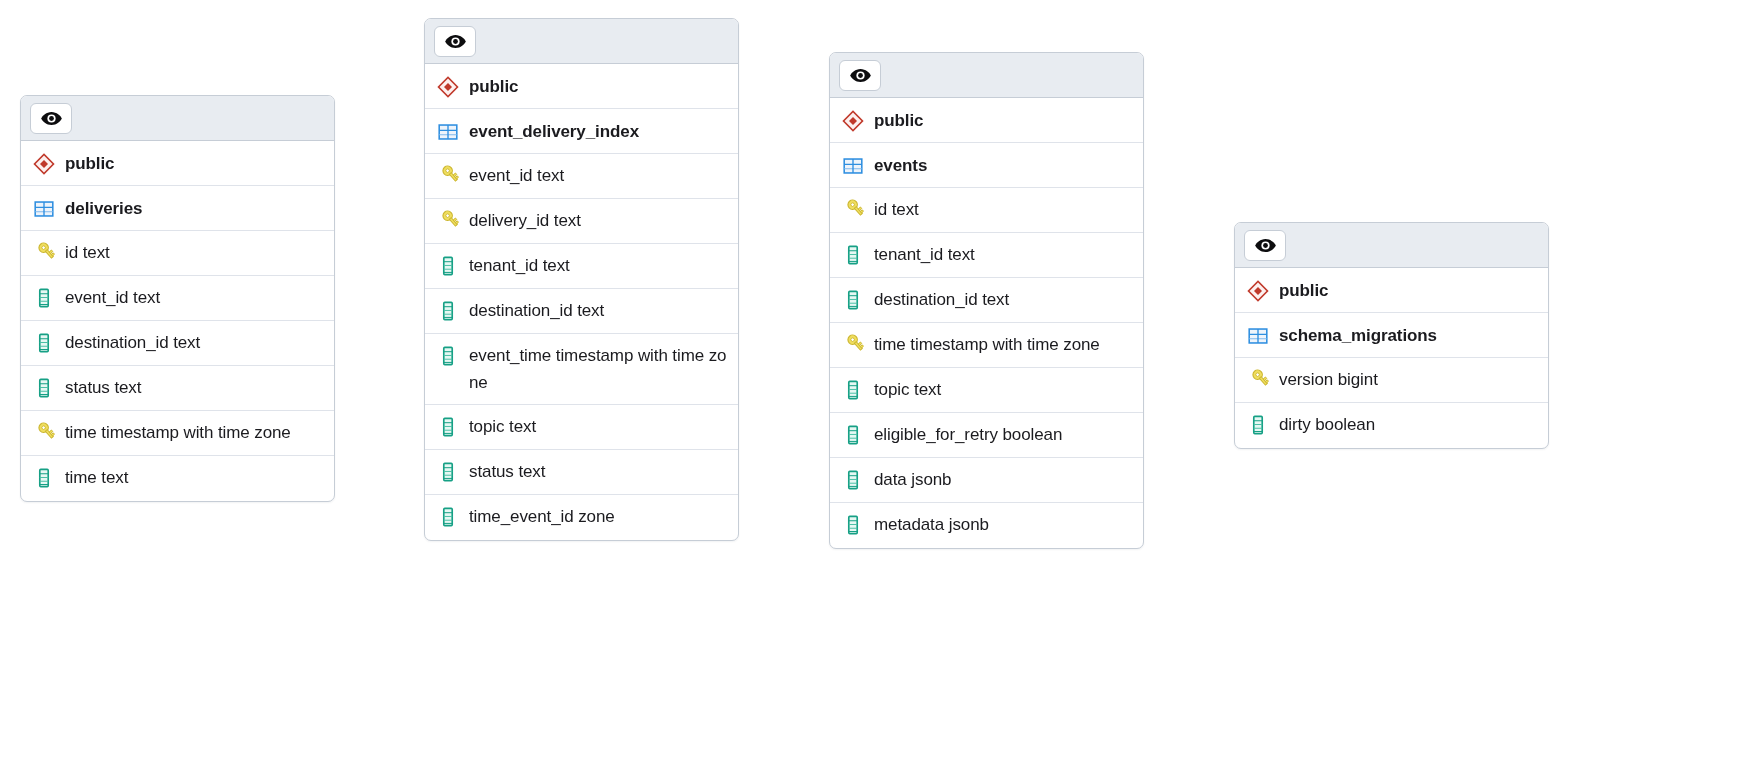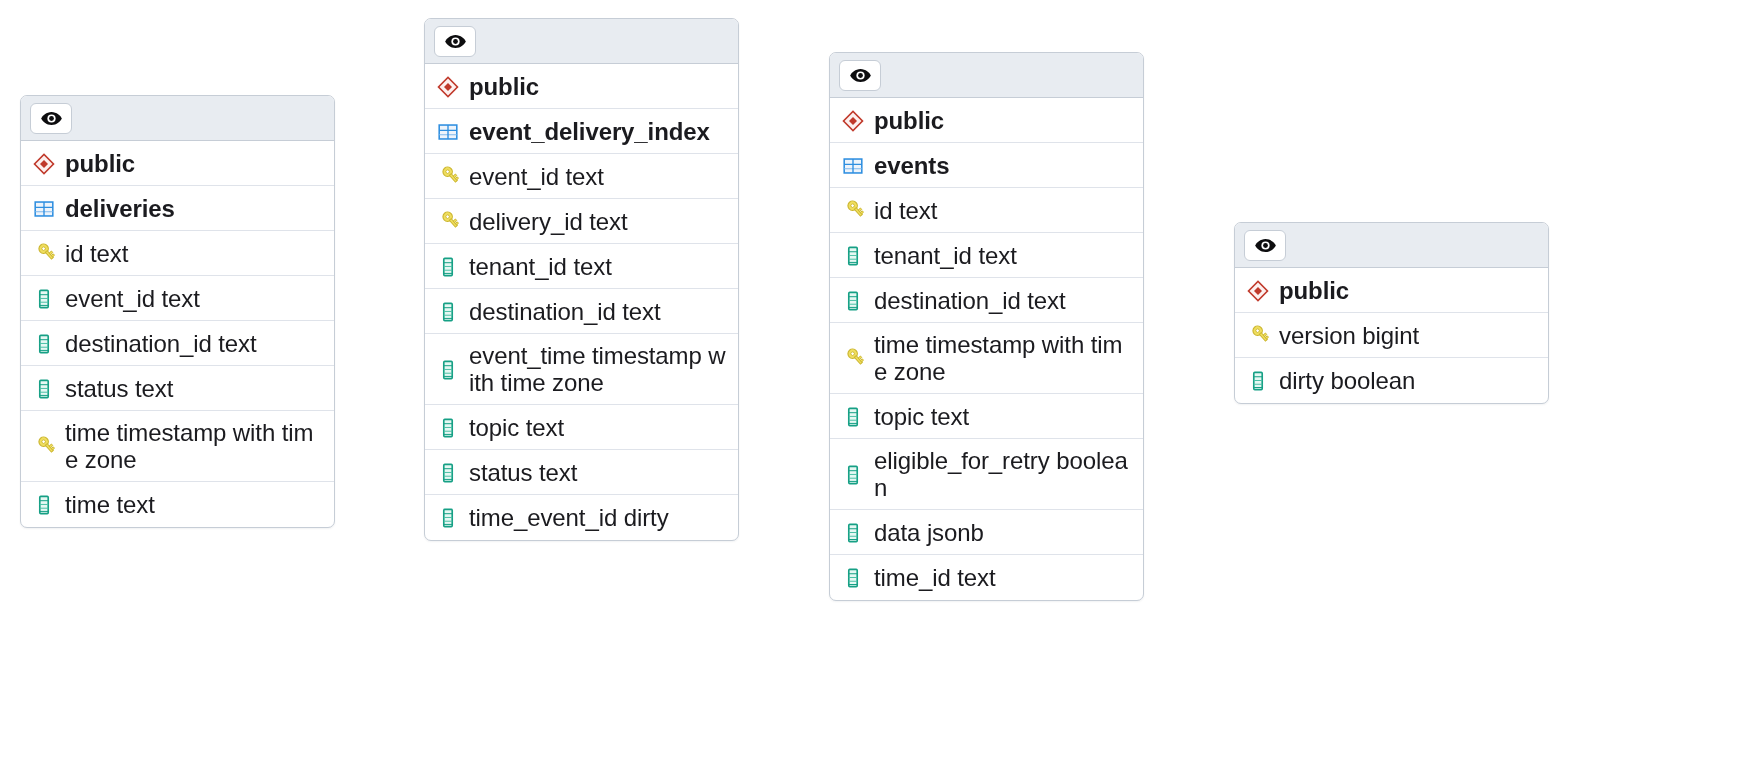--- a/index.html
+++ b/index.html
@@ -34,37 +34,37 @@
     background: #ffffff;
     border: 1px solid #c6cdd6;
     border-radius: 6px;
     display: flex;
     align-items: center;
     justify-content: center;
     cursor: pointer;
   }
   .row {
     display: flex;
-    align-items: center;
+    align-items: flex-start;
     padding: 8px 10px 8px 12px;
     border-bottom: 1px solid #dfe3ea;
     min-height: 45px;
     gap: 10px;
   }
   .row:last-child { border-bottom: none; }
   .row .ic {
     flex: 0 0 auto;
     width: 22px; height: 26px;
     display: flex;
     align-items: center;
     justify-content: center;
     margin-top: 1px;
   }
   .row .lbl {
-    font-size: 24px;
+    font-size: 17px;
     color: #1b1b1f;
     line-height: 27px;
     letter-spacing: -0.1px;
     word-break: break-all;
   }
   .row.schema .lbl, .row.tablename .lbl { font-weight: bold; word-break: normal; }
   .row.schema, .row.tablename { align-items: center; }
 </style>
 </head>
 <body>
@@ -298,21 +298,21 @@
       <div class="row col">
         <span class="ic">
           <svg width="22" height="22" viewBox="0 0 24 24">
             <rect x="7.4" y="2.6" width="9.2" height="18.8" rx="1.1" fill="#e6f8f3" stroke="#16a085" stroke-width="1.8"></rect>
             <line x1="7.4" y1="7.3" x2="16.6" y2="7.3" stroke="#16a085" stroke-width="1.1"></line>
             <line x1="7.4" y1="11.4" x2="16.6" y2="11.4" stroke="#4cc0a6" stroke-width="1.1"></line>
             <line x1="7.4" y1="15.5" x2="16.6" y2="15.5" stroke="#4cc0a6" stroke-width="1.1"></line>
             <line x1="7.4" y1="19.0" x2="16.6" y2="19.0" stroke="#16a085" stroke-width="1.1"></line>
           </svg>
         </span>
-        <span class="lbl">time_event_id dirty</span>
+        <span class="lbl">time_event_id zone</span>
       </div>
     </div>
     <div class="table-card" style="left: 829px; top: 52px; width: 315px;">
       <div class="card-header">
         <div class="eye-btn">
           <svg width="23" height="23" viewBox="0 0 24 24">
             <path d="M12 5.2C6.6 5.2 2.6 9.1 1.2 12c1.4 2.9 5.4 6.8 10.8 6.8S21.4 14.9 22.8 12C21.4 9.1 17.4 5.2 12 5.2z" fill="#0d0d0f"></path>
             <circle cx="12" cy="12" r="4.3" fill="#ffffff"></circle>
             <circle cx="12" cy="12" r="2.5" fill="#0d0d0f"></circle>
           </svg>
@@ -429,21 +429,21 @@
       <div class="row col">
         <span class="ic">
           <svg width="22" height="22" viewBox="0 0 24 24">
             <rect x="7.4" y="2.6" width="9.2" height="18.8" rx="1.1" fill="#e6f8f3" stroke="#16a085" stroke-width="1.8"></rect>
             <line x1="7.4" y1="7.3" x2="16.6" y2="7.3" stroke="#16a085" stroke-width="1.1"></line>
             <line x1="7.4" y1="11.4" x2="16.6" y2="11.4" stroke="#4cc0a6" stroke-width="1.1"></line>
             <line x1="7.4" y1="15.5" x2="16.6" y2="15.5" stroke="#4cc0a6" stroke-width="1.1"></line>
             <line x1="7.4" y1="19.0" x2="16.6" y2="19.0" stroke="#16a085" stroke-width="1.1"></line>
           </svg>
         </span>
-        <span class="lbl">time_id text</span>
+        <span class="lbl">metadata jsonb</span>
       </div>
     </div>
     <div class="table-card" style="left: 1234px; top: 222px; width: 315px;">
       <div class="card-header">
         <div class="eye-btn">
           <svg width="23" height="23" viewBox="0 0 24 24">
             <path d="M12 5.2C6.6 5.2 2.6 9.1 1.2 12c1.4 2.9 5.4 6.8 10.8 6.8S21.4 14.9 22.8 12C21.4 9.1 17.4 5.2 12 5.2z" fill="#0d0d0f"></path>
             <circle cx="12" cy="12" r="4.3" fill="#ffffff"></circle>
             <circle cx="12" cy="12" r="2.5" fill="#0d0d0f"></circle>
           </svg>
@@ -451,20 +451,31 @@
       </div>
       <div class="row schema">
         <span class="ic">
           <svg width="22" height="22" viewBox="0 0 24 24">
             <rect x="12" y="1.6" width="14.7" height="14.7" transform="rotate(45 12 1.6)" fill="#fdf0ef" stroke="#c0392b" stroke-width="1.7"></rect>
             <rect x="12" y="7.6" width="6.2" height="6.2" transform="rotate(45 12 7.6)" fill="#c0392b"></rect>
           </svg>
         </span>
         <span class="lbl">public</span>
       </div>
+      <div class="row tablename">
+        <span class="ic">
+          <svg width="22" height="22" viewBox="0 0 24 24">
+            <rect x="2.4" y="4.4" width="19.2" height="15.2" fill="#eef4fb" stroke="#2f8fe0" stroke-width="1.7"></rect>
+            <line x1="2.4" y1="10.2" x2="21.6" y2="10.2" stroke="#2f8fe0" stroke-width="1.5"></line>
+            <line x1="2.4" y1="15.0" x2="21.6" y2="15.0" stroke="#7fb9ec" stroke-width="1.2"></line>
+            <line x1="12" y1="4.4" x2="12" y2="19.6" stroke="#2f8fe0" stroke-width="1.5"></line>
+          </svg>
+        </span>
+        <span class="lbl">schema_migrations</span>
+      </div>
       <div class="row col">
         <span class="ic">
           <svg width="22" height="22" viewBox="0 0 24 24">
             <g transform="rotate(-42 12 12)">
               <circle cx="15.6" cy="7.4" r="5.1" fill="#f0de5e" stroke="#ccb731" stroke-width="1.3"></circle>
               <circle cx="15.6" cy="7.4" r="1.9" fill="#ffffff" stroke="#ccb731" stroke-width="1"></circle>
               <rect x="14.3" y="11.6" width="2.7" height="10.0" fill="#f0de5e" stroke="#ccb731" stroke-width="1.1"></rect>
               <rect x="16.8" y="15.0" width="3.4" height="2.2" fill="#f0de5e" stroke="#ccb731" stroke-width="1"></rect>
               <rect x="16.8" y="18.6" width="2.8" height="2.1" fill="#f0de5e" stroke="#ccb731" stroke-width="1"></rect>
             </g>

